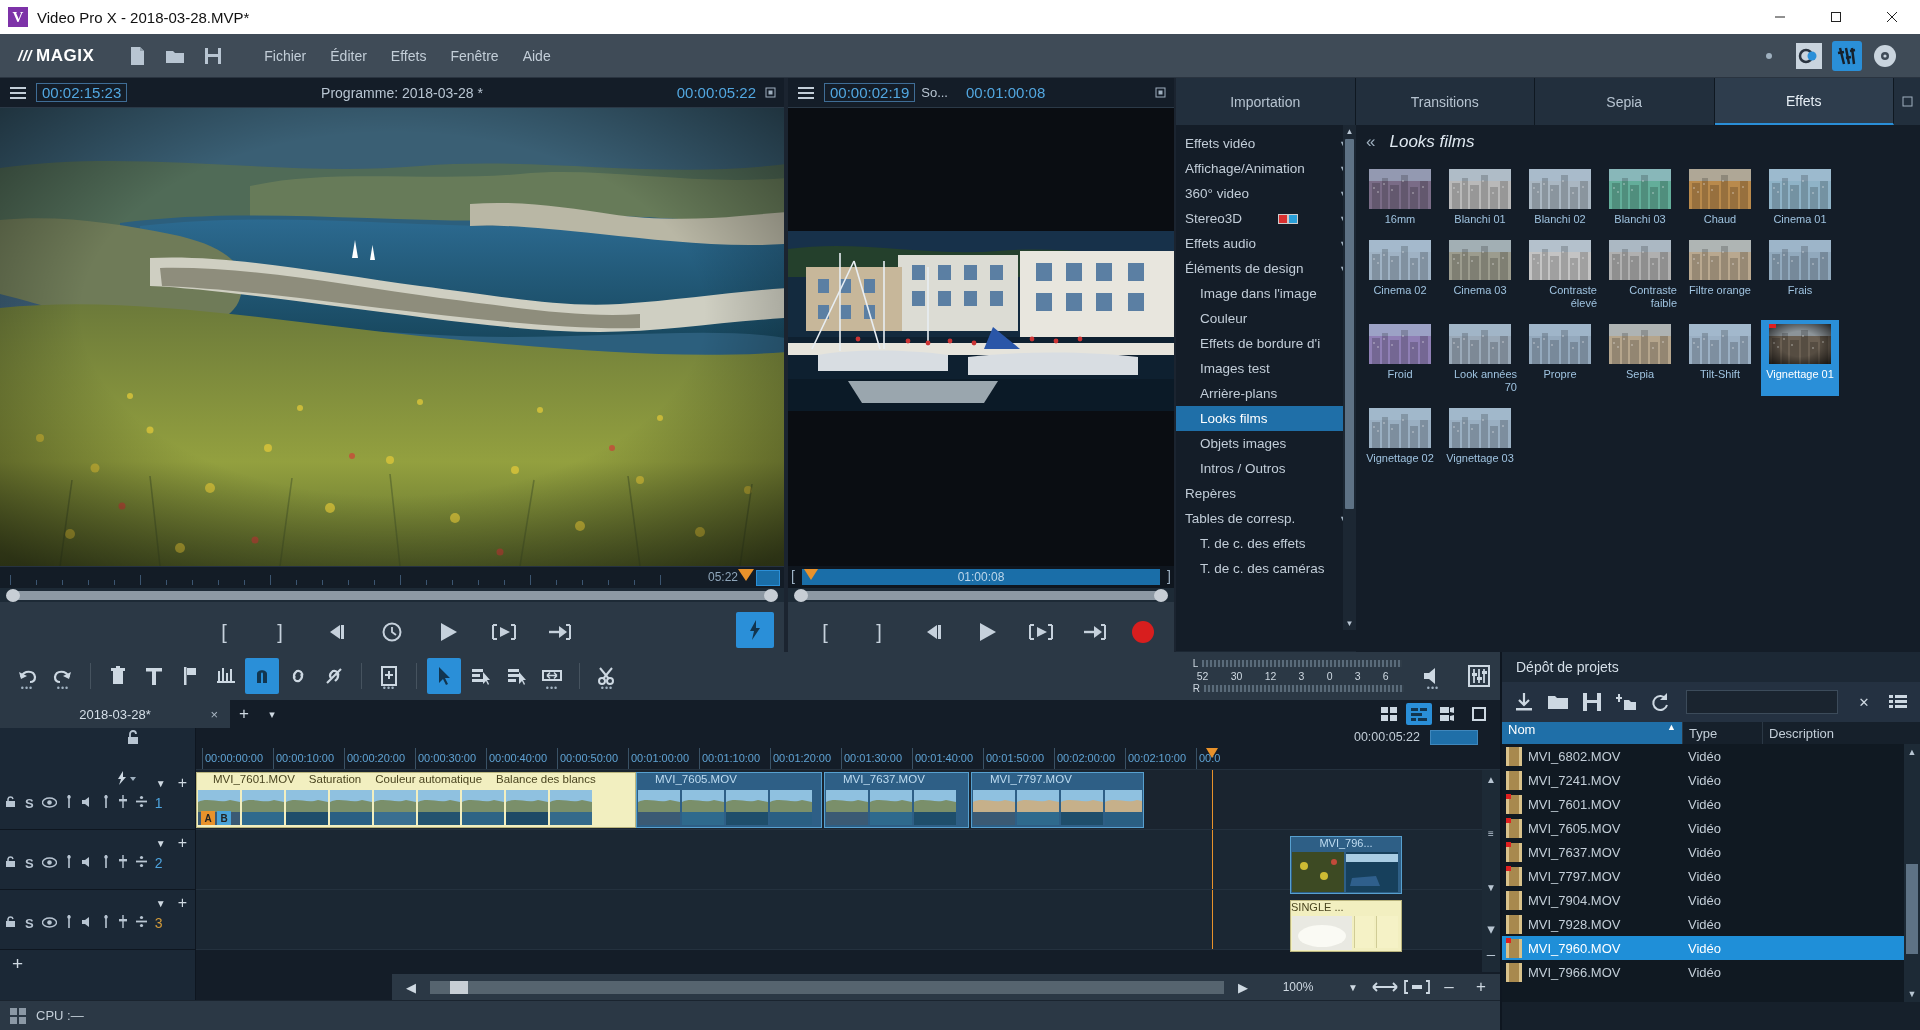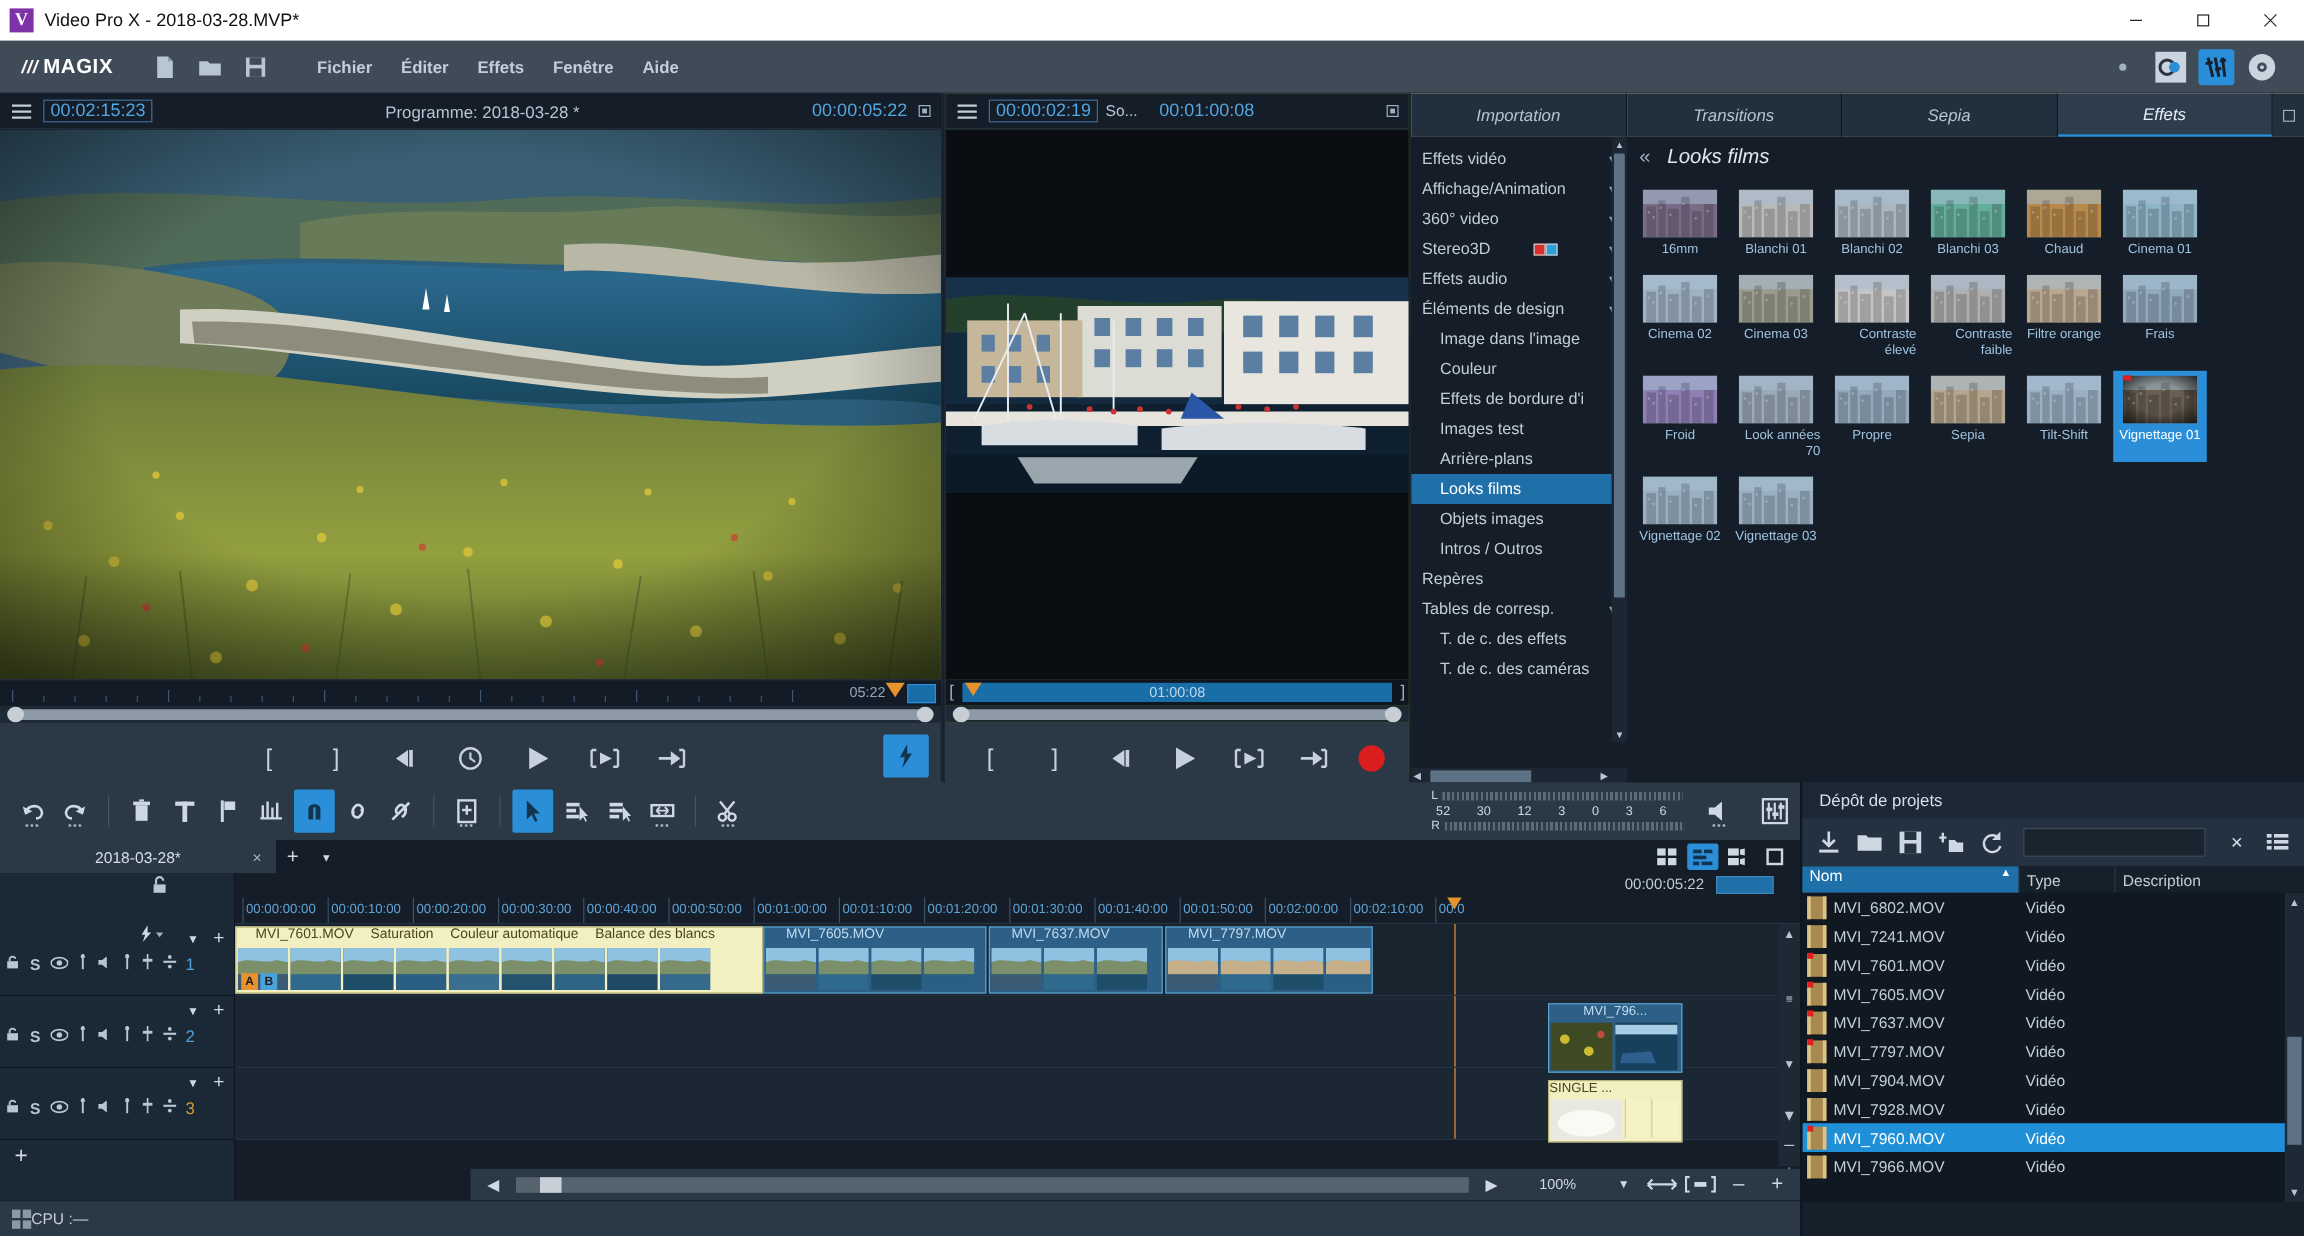--- a/index.html
+++ b/index.html
@@ -42,21 +42,21 @@
   .magix-logo {
     font-weight: bold; font-size: 17px; color: #fff;
     letter-spacing: .5px; margin: 0 26px 0 8px;
   }
   .magix-logo .slashes { font-style: italic; margin-right: 4px; font-size: 15px;}
   .mb-icon {
     width: 34px; height: 32px; display: flex; align-items: center;
     justify-content: center; margin-right: 4px;
   }
   .mb-items { display: flex; margin-left: 18px; }
-  .mb-item { padding: 4px 12px; color: #c3ced8; font-size: 14px; font-weight: bold; }
+  .mb-item { padding: 4px 12px; color: #c3ced8; font-size: 14px; }
   .mb-right { margin-left: auto; display: flex; align-items: center; gap: 8px; padding-right: 10px;}
   .mb-sq { width: 30px; height: 30px; border-radius: 3px; display:flex;align-items:center;justify-content:center;}
   .mb-sq.on { background: #2a8fd8; }
   .dot-sm { width:6px;height:6px;border-radius:50%;background:#9fb0bf;margin-right:14px;}
 
   
   .top { position: absolute; top: 78px; left: 0; width: 1920px; height: 572px; }
 
   
   .panel-hdr {
@@ -114,21 +114,21 @@
   .seek2 .lbl { position:absolute; left:0; right:0; text-align:center; color:#bcd6ea; font-size:12px; top:4px;}
   .seek2 .br { position:absolute; color:#9fb3c5; font-size:14px; top:2px;}
   .seek2 .tri { position:absolute; left:16px; top:3px; width:0;height:0;
     border-left:7px solid transparent;border-right:7px solid transparent;border-top:11px solid #e8922b;}
 
   
   .rightpane {
     position: absolute; left: 1176px; top: 0; width: 744px; height: 572px;
     background: #16202b;
   }
-  .tabs { display:flex; height: 36px; background:#fef9c3;font-style:italic; }
+  .tabs { display:flex; height: 47px; background:#86efac; }
   .tab {
     flex:1; display:flex;align-items:center;justify-content:center;
     font-size:14px; color:#b6c3d0; border-right:1px solid #0f1821;
     background: #222f3d;
   }
   .tab.active { background:#2e3d4d; color:#e6eef5; border-bottom:2px solid #2a8fd8;}
   .tabs-extra { width:26px; display:flex;align-items:center;justify-content:center; background:#222f3d;}
   .rp-body { display:flex; height: 540px; }
   .tree {
     width: 180px; background:#141d28; padding-top:6px; position:relative; overflow:hidden;
@@ -244,21 +244,21 @@
   .tl-bottom .sknob { position:absolute; left:20px; width:18px; top:0; bottom:0; background:#c7ced5;}
   .zoomsel { width:72px; text-align:center; color:#cfd9e2; font-size:12px;}
   .mini { width:26px; display:flex;align-items:center;justify-content:center;color:#cfd9e2;}
 
   
   .float-clip { position:absolute; z-index:8; }
 
   
   .statusbar {
     position:absolute; bottom:0; left:0; width:1500px; height:30px; background:#2b3845;
-    display:flex; align-items:center; padding-left:10px; font-size:13px; color:#c3ced8;
+    display:flex; align-items:center; padding-left:10px; gap:10px; font-size:13px; color:#c3ced8;
     border-top:1px solid #1a242f;
   }
   .grid4 { display:grid; grid-template-columns:7px 7px; gap:2px;}
   .grid4 i { width:7px;height:7px;background:#8b98a5; display:block;}
 
   
   .depot { position:absolute; left:1500px; top: 652px; width:420px; height:378px; background:#16202b;
     border-left:2px solid #0e1620;}
   .depot-title { height:30px; display:flex; align-items:center; padding-left:14px;
     font-size:14px; color:#d5dfe8; background:#1c2835;}

